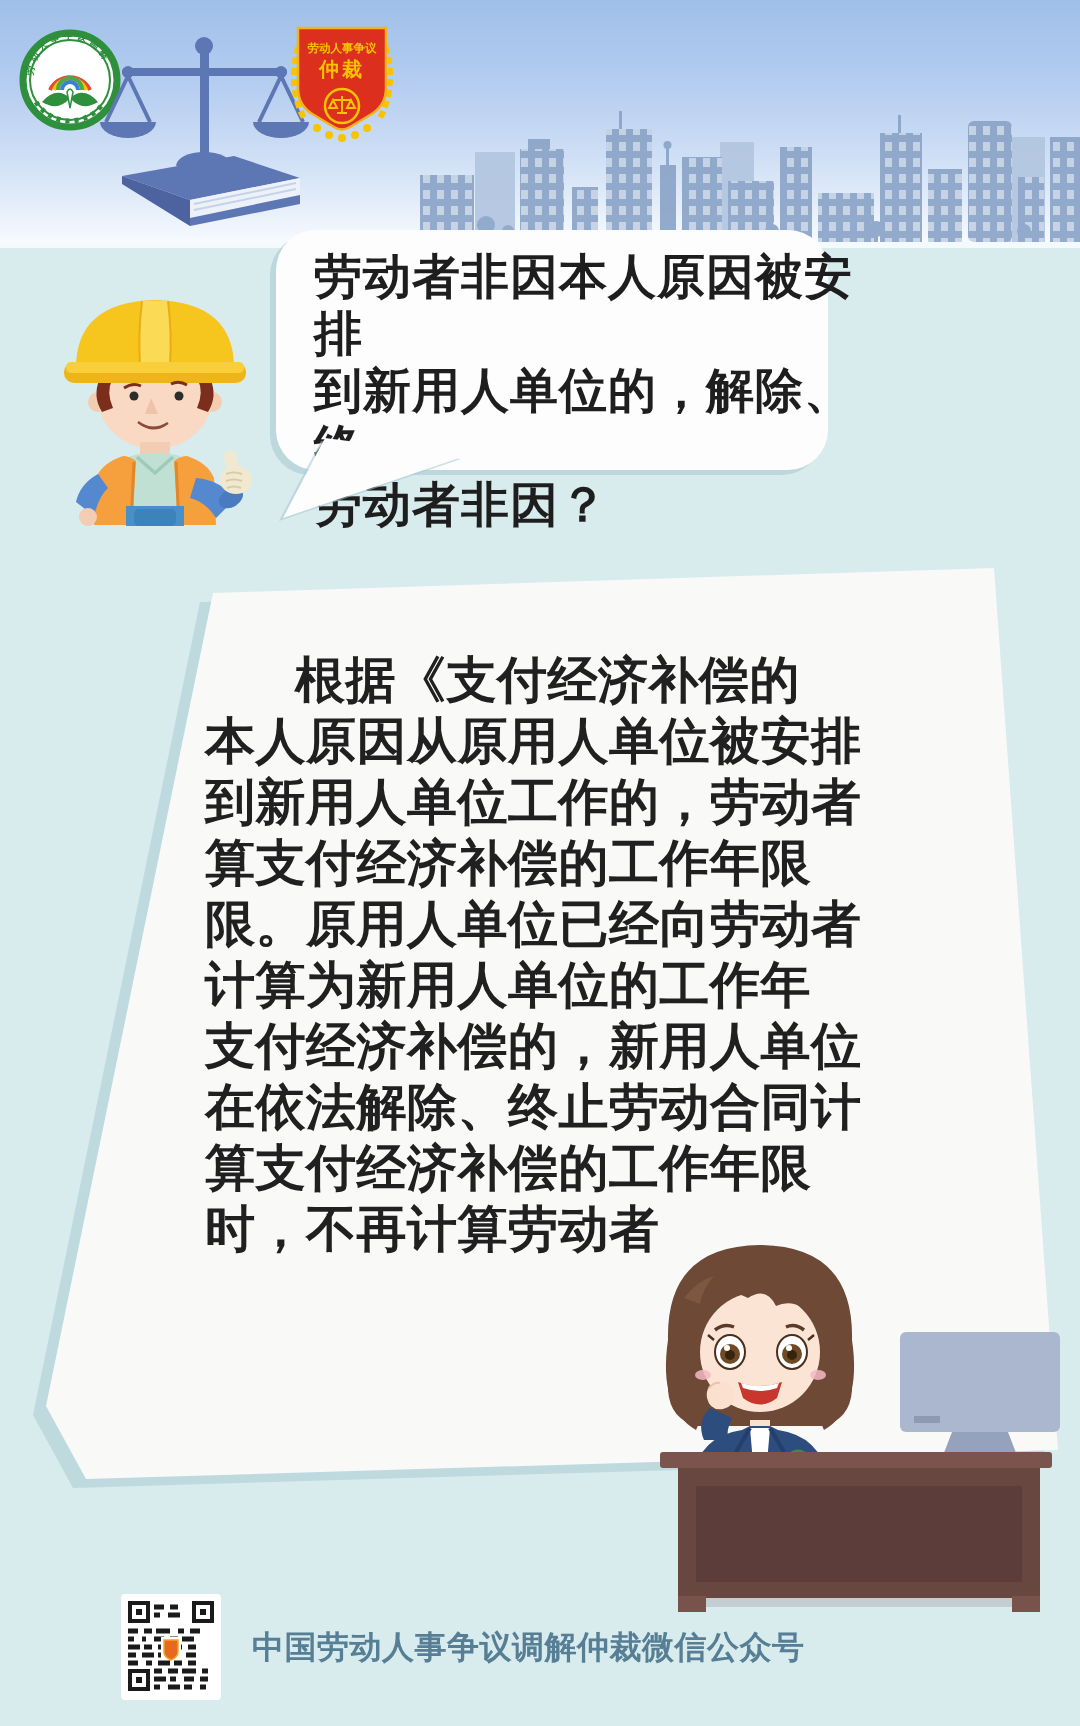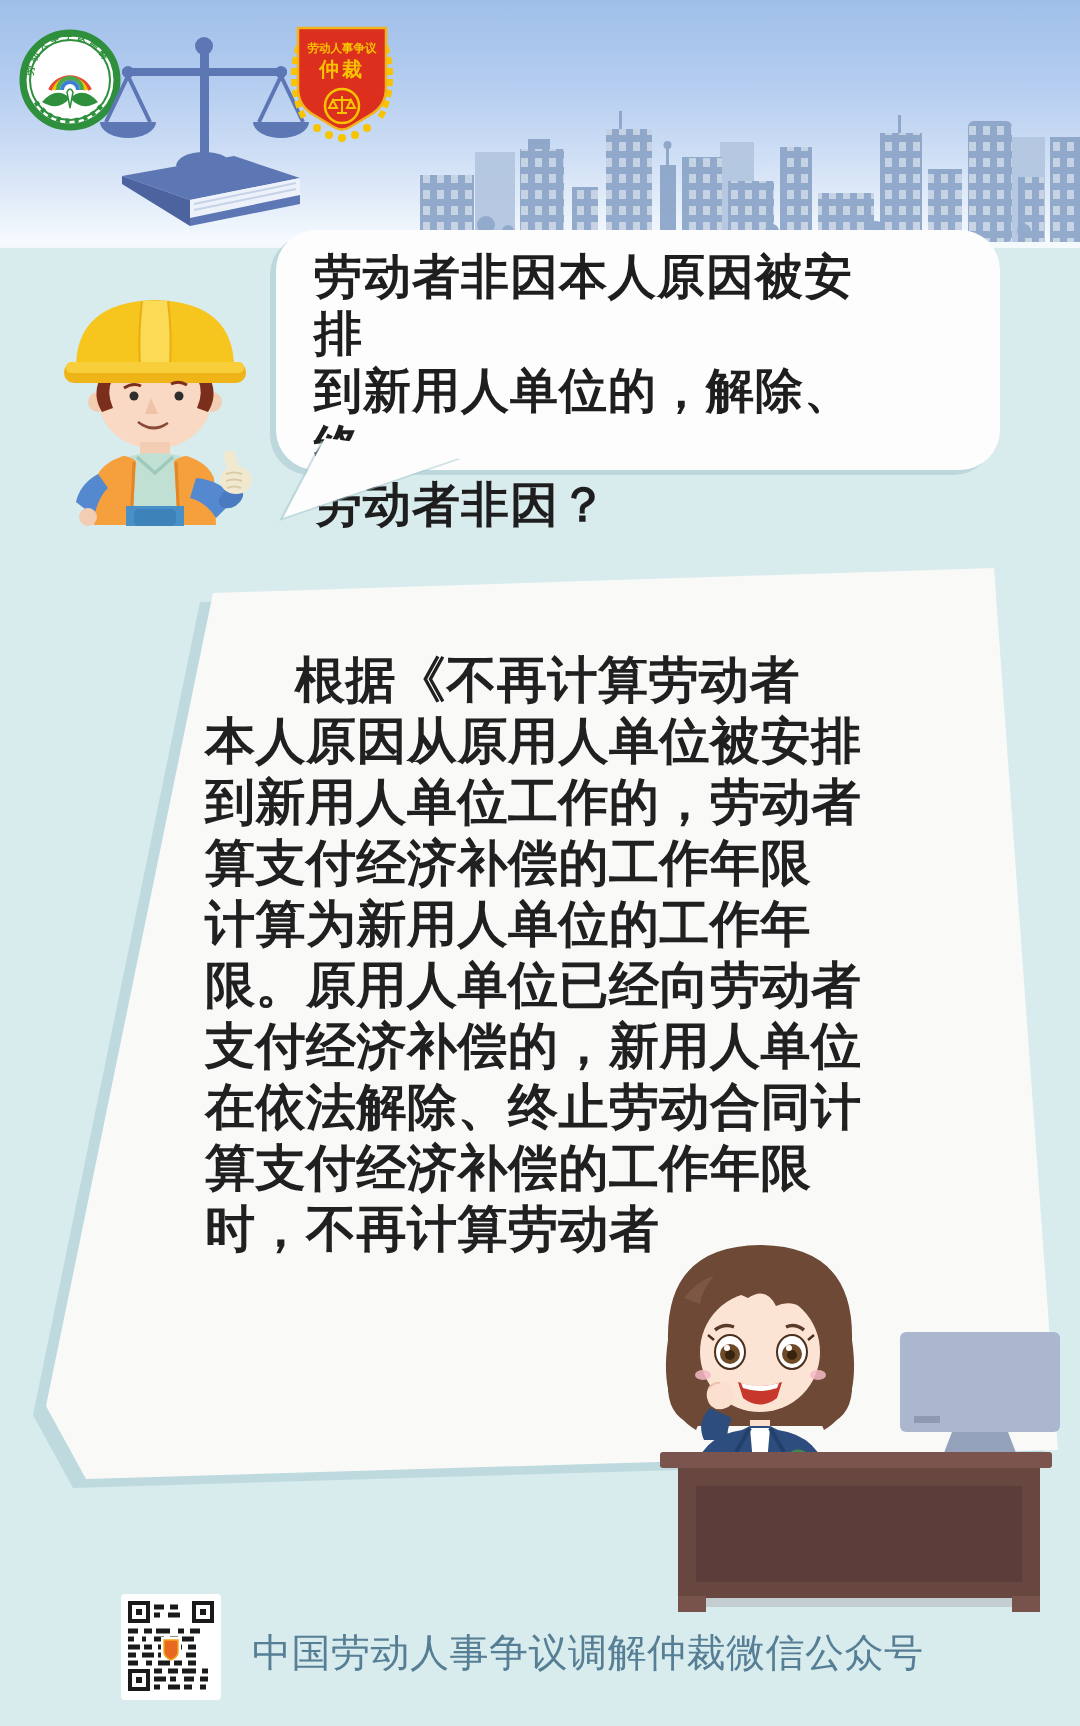--- a/index.html
+++ b/index.html
@@ -13,21 +13,21 @@
     position:absolute;left:0;top:0;width:1080px;height:242px;z-index:1;
     background:linear-gradient(180deg,#9fbfe9 0%,#b5cdf0 35%,#cfdff5 65%,#eaf2fb 90%,#f7faff 100%);
     border-bottom:6px solid #f4f9fc;
   }
   .skyline{position:absolute;right:0;bottom:0;}
   .emblem-green{position:absolute;left:18px;top:28px;}
   .scales-book{position:absolute;left:92px;top:32px;}
   .badge-red{position:absolute;left:286px;top:22px;}
   
   .bubble{
-    position:absolute;left:276px;top:230px;width:724px;height:240px;z-index:5;
+    position:absolute;left:276px;top:230px;width:552px;height:240px;z-index:5;
     background:#fdfdfd;border-radius:40px;
     box-shadow:-6px 5px 0 rgba(165,200,207,.55);
   }
   .bubble-tail{position:absolute;left:280px;top:438px;z-index:5;
     filter:drop-shadow(-4px 3px 0 rgba(165,200,207,.55));}
   .bubble-text{
     position:absolute;left:38px;top:18px;width:575px;
     font-size:48px;line-height:57px;font-weight:bold;color:#1e1e1e;letter-spacing:1px;
   }
   
@@ -41,21 +41,21 @@
   .panel-text div:first-child{text-indent:90px;}
   
   .scene{position:absolute;left:600px;top:1238px;z-index:4;}
   
   .qr{
     position:absolute;left:121px;top:1594px;width:100px;height:106px;z-index:7;
     background:#ffffff;border-radius:4px;display:flex;align-items:center;justify-content:center;
   }
   .caption{
     position:absolute;left:252px;top:1626px;z-index:7;
-    font-size:39px;font-weight:400;color:#567e95;letter-spacing:.5px;
+    font-size:32px;font-weight:700;color:#567e95;letter-spacing:.5px;
   }
 </style>
 </head>
 <body>
 
 <div class="canvas">
 
   <div class="header">
 
     <svg class="skyline" width="660" height="135" viewBox="0 0 660 135">
@@ -176,26 +176,26 @@
       </g>
     </svg>
   </div>
 
   <svg class="panel-svg" width="1080" height="1726" viewBox="0 0 1080 1726">
     <polygon points="200,602 981,577 1045,1459 73,1488 33,1415" fill="#bedade"></polygon>
     <polygon points="213,593 994,568 1058,1450 86,1479 46,1406" fill="#f9f9f8"></polygon>
   </svg>
 
   <div class="panel-text">
-    <div>根据《不再计算劳动者</div>
+    <div>根据《支付经济补偿的</div>
     <div>本人原因从原用人单位被安排</div>
     <div>到新用人单位工作的，劳动者</div>
     <div>算支付经济补偿的工作年限</div>
+    <div>限。原用人单位已经向劳动者</div>
     <div>计算为新用人单位的工作年</div>
-    <div>限。原用人单位已经向劳动者</div>
     <div>支付经济补偿的，新用人单位</div>
     <div>在依法解除、终止劳动合同计</div>
     <div>算支付经济补偿的工作年限</div>
     <div>时，不再计算劳动者</div>
   </div>
 
   <div class="bubble">
     <div class="bubble-text">
       <div>劳动者非因本人原因被安排</div>
       <div>到新用人单位的，解除、终</div>

